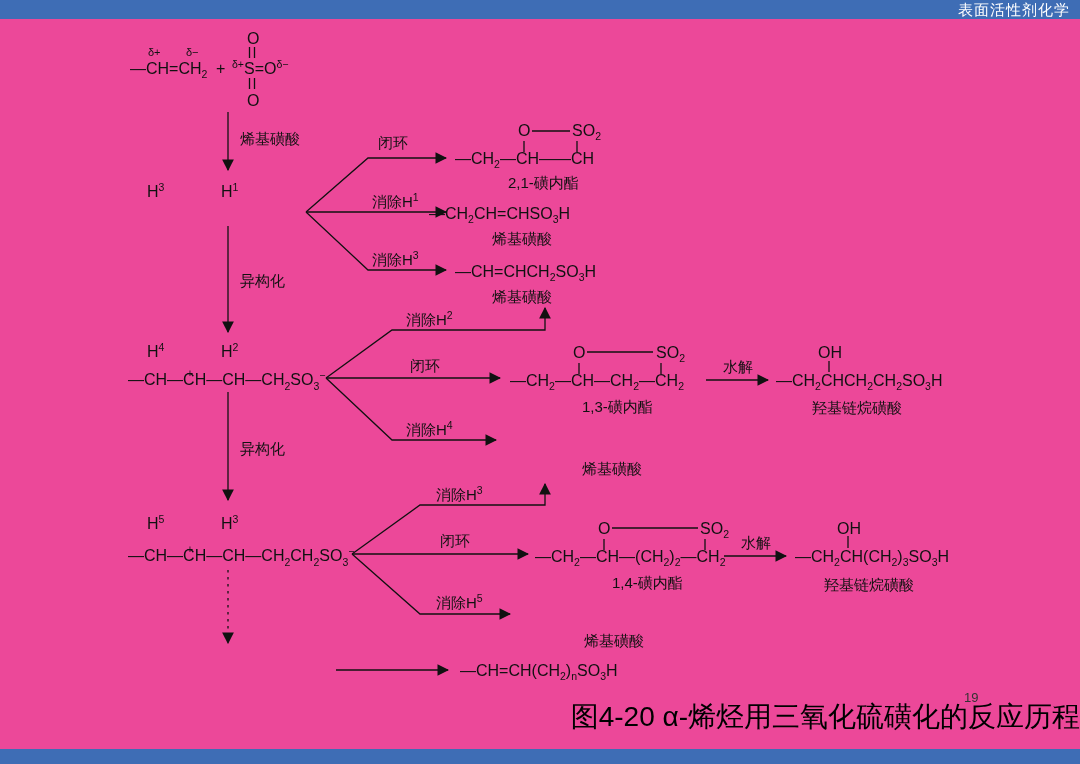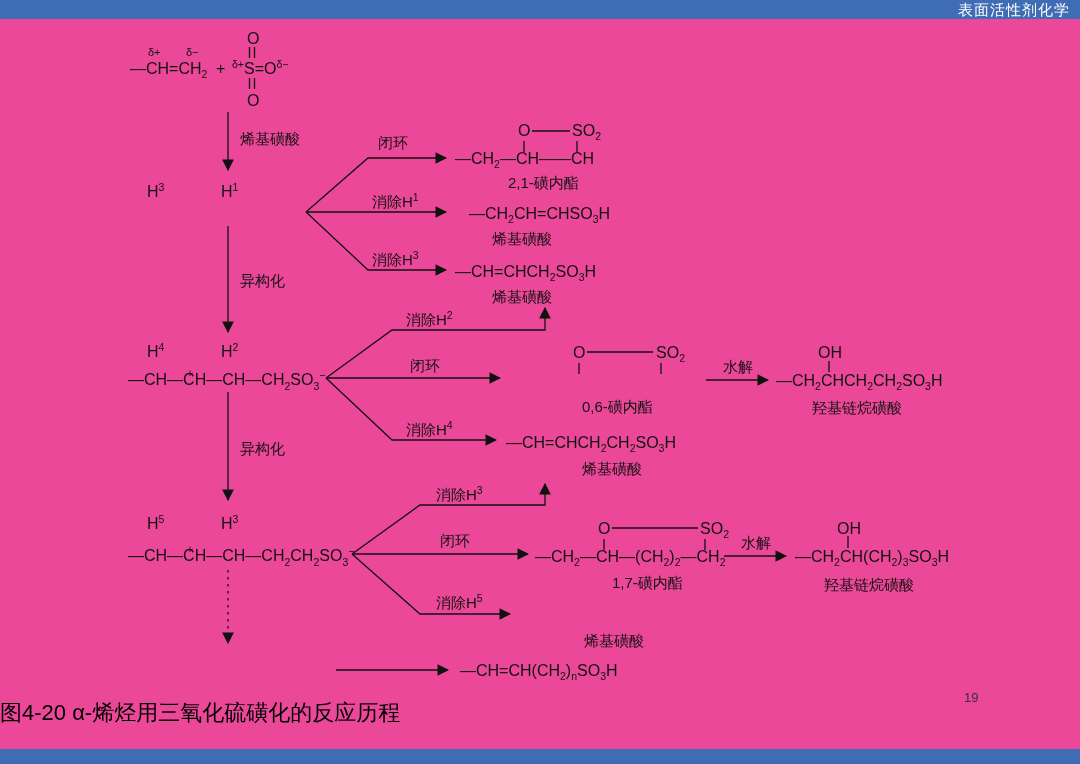--- a/index.html
+++ b/index.html
@@ -10,21 +10,21 @@
   .bar.top{top:0;height:19px}
   .bar.bottom{bottom:0;height:15px}
   .header-title{position:absolute;top:0;right:10px;height:19px;line-height:19px;
                 color:#fff;font-size:15px;letter-spacing:1px}
   .t{position:absolute;font-size:16px;line-height:1.1;white-space:nowrap;color:#111}
   .lab{position:absolute;font-size:15px;line-height:1.15;white-space:nowrap;color:#111}
   .sm{font-size:11px}
   sub{font-size:10.5px}
   sup{font-size:10.5px}
   .chg{display:inline-block;width:0;position:relative;left:-0.72em;top:-0.72em;font-size:11px}
-  .caption{position:absolute;left:0;right:0;top:698px;text-align:left;font-size:22px;color:#000}
+  .caption{position:absolute;left:0;right:0;top:698px;text-align:right;font-size:28px;color:#000}
   .pagenum{position:absolute;left:964px;top:690px;font-size:13px;color:#333}
   svg.overlay{position:absolute;left:0;top:0;pointer-events:none}
 </style>
 </head>
 <body>
 
 <div class="slide">
 
   <div class="bar top"></div>
   <div class="header-title">表面活性剂化学</div>
@@ -92,61 +92,61 @@
 
   <div class="lab" style="left:378px;top:134px">闭环</div>
   <div class="lab" style="left:372px;top:191px">消除H<sup>1</sup></div>
   <div class="lab" style="left:372px;top:249px">消除H<sup>3</sup></div>
 
   <div class="t" style="left:518px;top:122px">O</div>
   <div class="t" style="left:572px;top:122px">SO<sub>2</sub></div>
   <div class="t" style="left:455px;top:150px">—CH<sub>2</sub>—CH——CH</div>
   <div class="lab" style="left:508px;top:174px">2,1-磺内酯</div>
 
-  <div class="t" style="left:469px;top:205px">—CH<sub>2</sub>CH=CHSO<sub>3</sub>H</div>
+  <div class="t" style="left:429px;top:205px">—CH<sub>2</sub>CH=CHSO<sub>3</sub>H</div>
   <div class="lab" style="left:492px;top:230px">烯基磺酸</div>
   <div class="t" style="left:455px;top:263px">—CH=CHCH<sub>2</sub>SO<sub>3</sub>H</div>
   <div class="lab" style="left:492px;top:288px">烯基磺酸</div>
 
   <div class="lab" style="left:240px;top:272px">异构化</div>
 
   <div class="t" style="left:147px;top:342px">H<sup>4</sup></div>
   <div class="t" style="left:221px;top:342px">H<sup>2</sup></div>
   <div class="t" style="left:128px;top:370px">—CH—C<span class="chg">+</span>H—CH—CH<sub>2</sub>SO<sub>3</sub><sup>−</sup></div>
 
   <div class="lab" style="left:406px;top:309px">消除H<sup>2</sup></div>
   <div class="lab" style="left:410px;top:357px">闭环</div>
   <div class="lab" style="left:406px;top:419px">消除H<sup>4</sup></div>
 
   <div class="t" style="left:573px;top:344px">O</div>
   <div class="t" style="left:656px;top:344px">SO<sub>2</sub></div>
-  <div class="lab" style="left:582px;top:398px">0,6-磺内酯</div>
+  <div class="t" style="left:510px;top:372px">—CH<sub>2</sub>—CH—CH<sub>2</sub>—CH<sub>2</sub></div>
+  <div class="lab" style="left:582px;top:398px">1,3-磺内酯</div>
 
   <div class="lab" style="left:723px;top:358px">水解</div>
   <div class="t" style="left:818px;top:344px">OH</div>
   <div class="t" style="left:776px;top:372px">—CH<sub>2</sub>CHCH<sub>2</sub>CH<sub>2</sub>SO<sub>3</sub>H</div>
   <div class="lab" style="left:812px;top:399px">羟基链烷磺酸</div>
 
-  <div class="t" style="left:506px;top:434px">—CH=CHCH<sub>2</sub>CH<sub>2</sub>SO<sub>3</sub>H</div>
   <div class="lab" style="left:582px;top:460px">烯基磺酸</div>
 
   <div class="lab" style="left:240px;top:440px">异构化</div>
 
   <div class="t" style="left:147px;top:514px">H<sup>5</sup></div>
   <div class="t" style="left:221px;top:514px">H<sup>3</sup></div>
   <div class="t" style="left:128px;top:546px">—CH—C<span class="chg">+</span>H—CH—CH<sub>2</sub>CH<sub>2</sub>SO<sub>3</sub><sup>−</sup></div>
 
   <div class="lab" style="left:436px;top:484px">消除H<sup>3</sup></div>
   <div class="lab" style="left:440px;top:532px">闭环</div>
   <div class="lab" style="left:436px;top:592px">消除H<sup>5</sup></div>
 
   <div class="t" style="left:598px;top:520px">O</div>
   <div class="t" style="left:700px;top:520px">SO<sub>2</sub></div>
   <div class="t" style="left:535px;top:548px">—CH<sub>2</sub>—CH—(CH<sub>2</sub>)<sub>2</sub>—CH<sub>2</sub></div>
-  <div class="lab" style="left:612px;top:574px">1,7-磺内酯</div>
+  <div class="lab" style="left:612px;top:574px">1,4-磺内酯</div>
 
   <div class="lab" style="left:741px;top:534px">水解</div>
   <div class="t" style="left:837px;top:520px">OH</div>
   <div class="t" style="left:795px;top:548px">—CH<sub>2</sub>CH(CH<sub>2</sub>)<sub>3</sub>SO<sub>3</sub>H</div>
   <div class="lab" style="left:824px;top:576px">羟基链烷磺酸</div>
 
   <div class="lab" style="left:584px;top:632px">烯基磺酸</div>
 
   <div class="t" style="left:460px;top:662px">—CH=CH(CH<sub>2</sub>)<sub>n</sub>SO<sub>3</sub>H</div>
 

